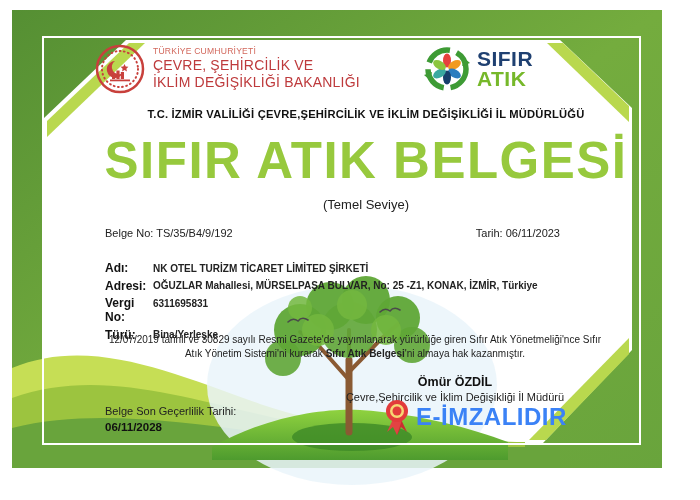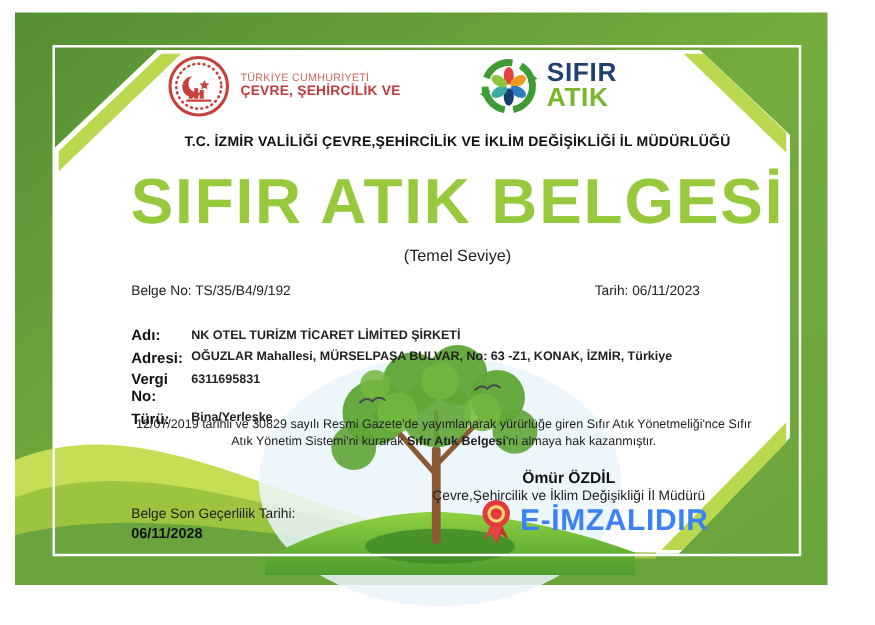--- a/index.html
+++ b/index.html
@@ -10,21 +10,21 @@
   #border-art, #tree-art{pointer-events:none;}
 
   .office-line{top:108px;font-size:11.2px;font-weight:700;letter-spacing:.2px;color:#111;}
   .cert-title{top:131px;font-size:51px;font-weight:700;letter-spacing:1.5px;color:#97C93D;}
   .cert-subtitle{top:197px;font-size:13px;color:#222;}
 
   .logos{top:44px;left:0;width:628px;display:flex;justify-content:center;align-items:center;gap:64px;}
   .ministry{display:flex;align-items:center;gap:8px;}
   .ministry-text{line-height:1.25;}
   .ministry-l1{font-size:8.6px;color:#D2685C;font-weight:400;letter-spacing:.2px;}
-  .ministry-l2,.ministry-l3{font-size:11px;color:#BE3A3C;font-weight:700;letter-spacing:.2px;}
+  .ministry-l2,.ministry-l3{font-size:14px;color:#BE3A3C;font-weight:400;letter-spacing:.2px;}
   .sifiratik{display:flex;align-items:center;gap:7px;}
   .sifiratik-text{line-height:.95;font-weight:700;font-size:21px;letter-spacing:.5px;}
   .sifir-word{color:#1F4071;}
   .atik-word{color:#76B82A;}
 
   .meta-left{top:227px;left:105px;font-size:11px;color:#222;}
   .meta-right{top:227px;right:140px;font-size:11px;color:#222;}
 
   .info{top:261px;left:105px;width:470px;}
   .info-row{display:flex;margin-bottom:3.5px;}
@@ -112,20 +112,21 @@
       <g fill="#C8403C">
         <rect x="17" y="29" width="3.2" height="6"></rect>
         <rect x="21.4" y="26.5" width="3.2" height="8.5"></rect>
         <rect x="25.8" y="28" width="3.2" height="7"></rect>
         <path d="M15,35.5 h20 v1.8 h-20 z"></path>
       </g>
     </svg>
     <div class="ministry-text">
       <div class="ministry-l1">TÜRKİYE CUMHURİYETİ</div>
       <div class="ministry-l2">ÇEVRE, ŞEHİRCİLİK VE</div>
+      <div class="ministry-l3">İKLİM DEĞİŞİKLİĞİ BAKANLIĞI</div>
     </div>
   </div>
 
   <div class="sifiratik">
     <svg width="46" height="46" viewBox="0 0 46 46">
       <circle cx="23" cy="23" r="19" fill="none" stroke="#3E9B35" stroke-width="5.5" stroke-dasharray="26 7"></circle>
       <polygon points="40,12 46,17 38,20" fill="#3E9B35"></polygon>
       <polygon points="6,34 0,29 8,26" fill="#3E9B35"></polygon>
       <g>
         <ellipse cx="23" cy="14.5" rx="4" ry="7" fill="#E6413E"></ellipse>
@@ -156,21 +157,21 @@
   <span>06/11/2023</span>
 </div>
 
 <div class="abs info">
   <div class="info-row">
     <div class="info-label">Adı:</div>
     <div class="info-value">NK OTEL TURİZM TİCARET LİMİTED ŞİRKETİ</div>
   </div>
   <div class="info-row">
     <div class="info-label">Adresi:</div>
-    <div class="info-value">OĞUZLAR Mahallesi, MÜRSELPAŞA BULVAR, No: 63 -Z1, KONAK, İZMİR, Türkiye</div>
+    <div class="info-value">OĞUZLAR Mahallesi, MÜRSELPAŞA BULVAR, No: 25 -Z1, KONAK, İZMİR, Türkiye</div>
   </div>
   <div class="info-row">
     <div class="info-label">Vergi No:</div>
     <div class="info-value">6311695831</div>
   </div>
   <div class="info-row">
     <div class="info-label">Türü:</div>
     <div class="info-value">Bina/Yerleşke</div>
   </div>
 </div>

